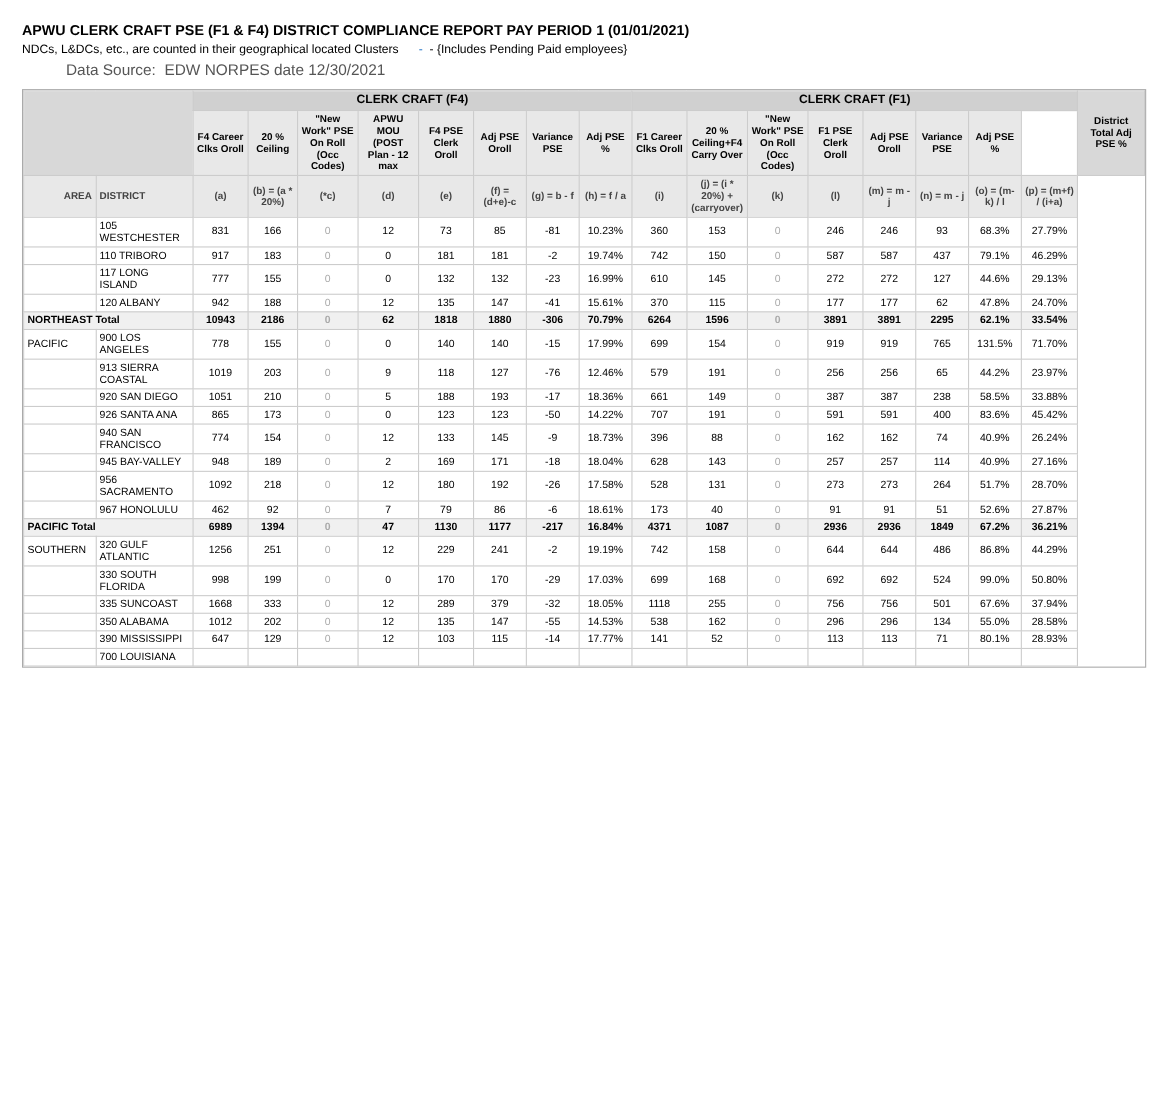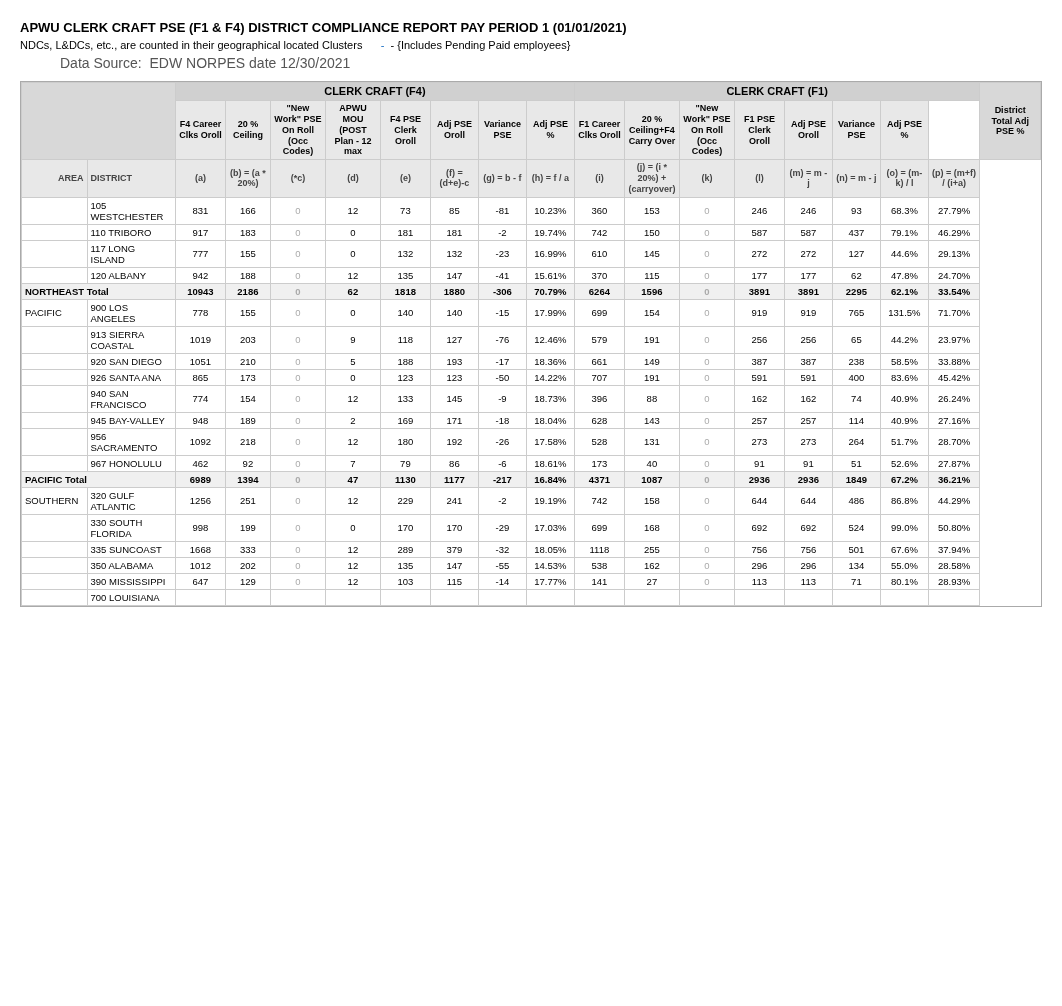--- a/index.html
+++ b/index.html
@@ -508,21 +508,21 @@
             <td class="left-align">390  MISSISSIPPI</td>
             <td>647</td>
             <td>129</td>
             <td style="color: rgb(170, 170, 170);">0</td>
             <td>12</td>
             <td>103</td>
             <td>115</td>
             <td>-14</td>
             <td>17.77%</td>
             <td>141</td>
-            <td>27</td>
+            <td>52</td>
             <td style="color: rgb(170, 170, 170);">0</td>
             <td>113</td>
             <td>113</td>
             <td>71</td>
             <td>80.1%</td>
             <td>28.93%</td>
           </tr>
           <tr>
             <td class="left-align" style="font-weight: normal;"></td>
             <td class="left-align">700  LOUISIANA</td>

